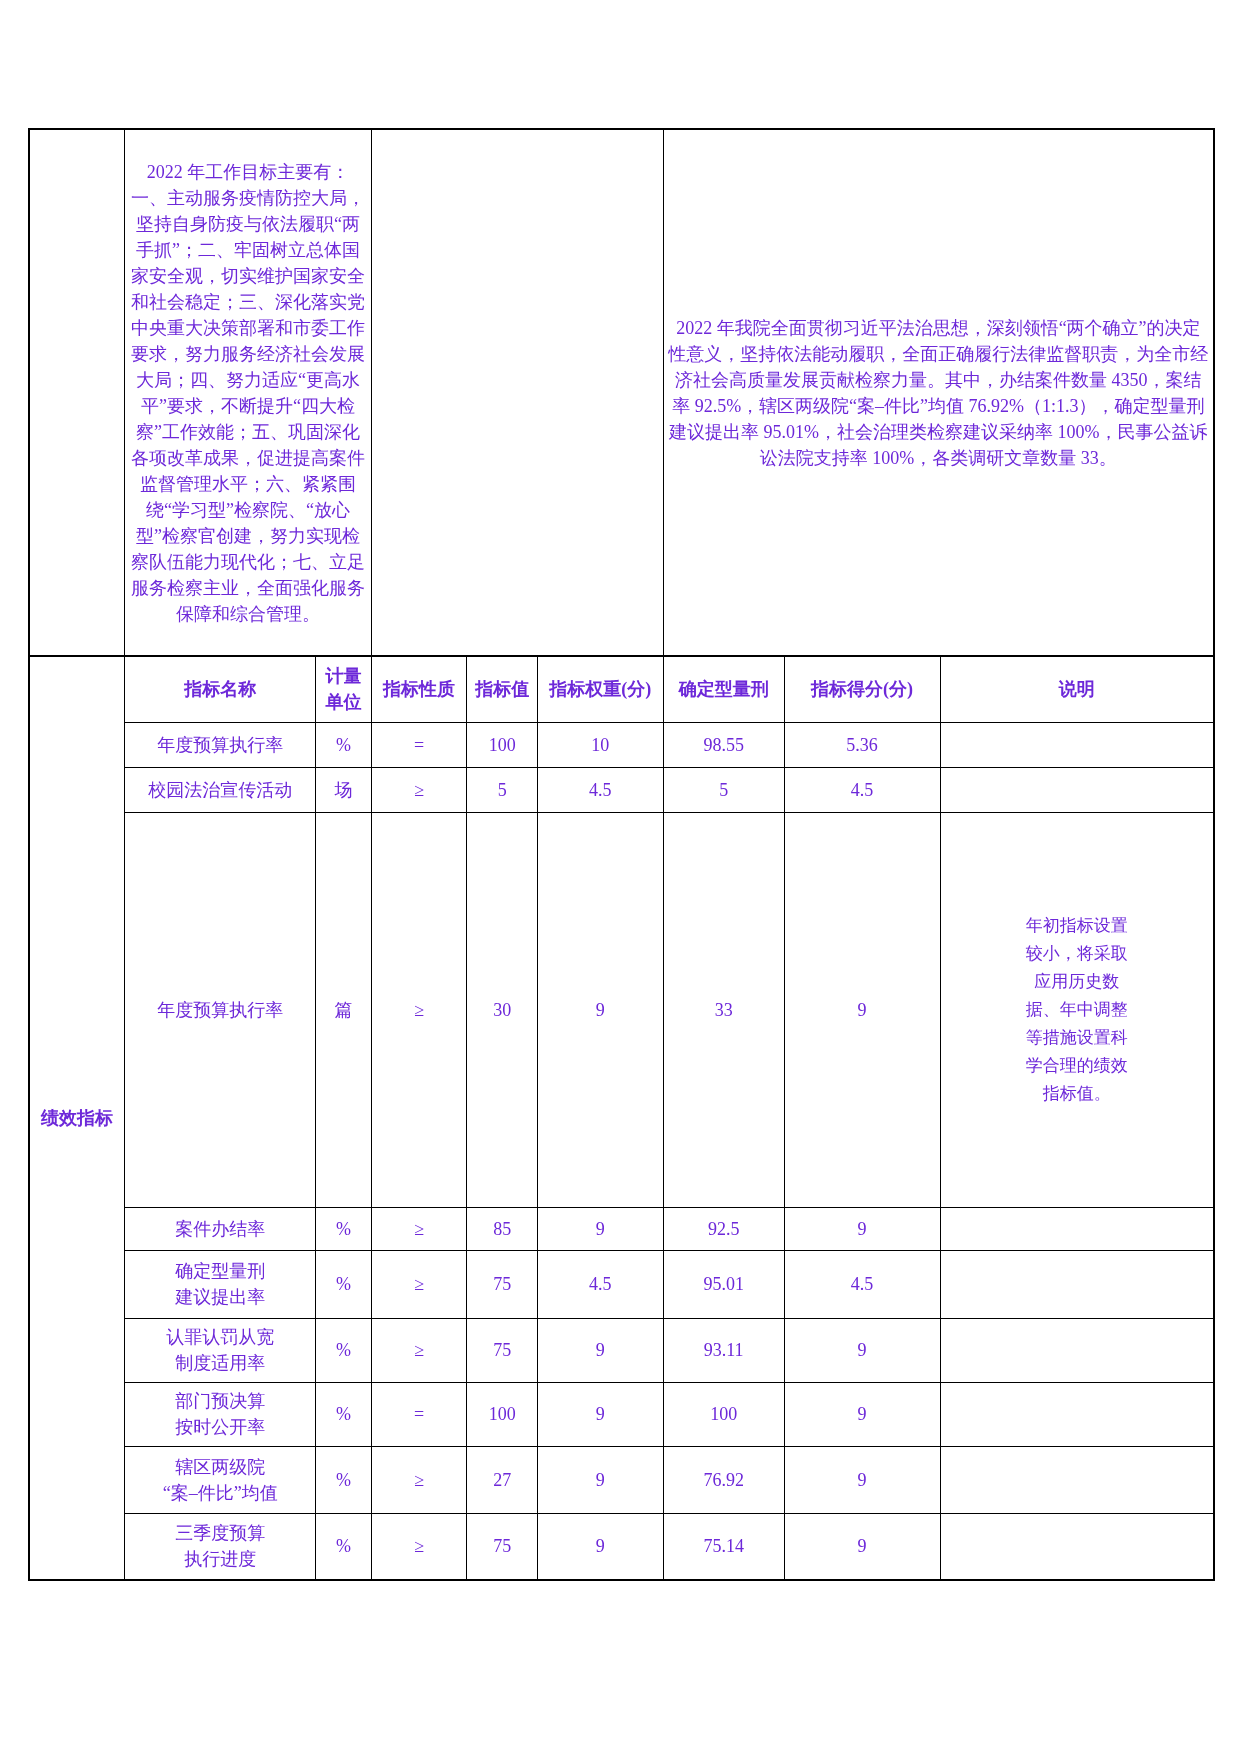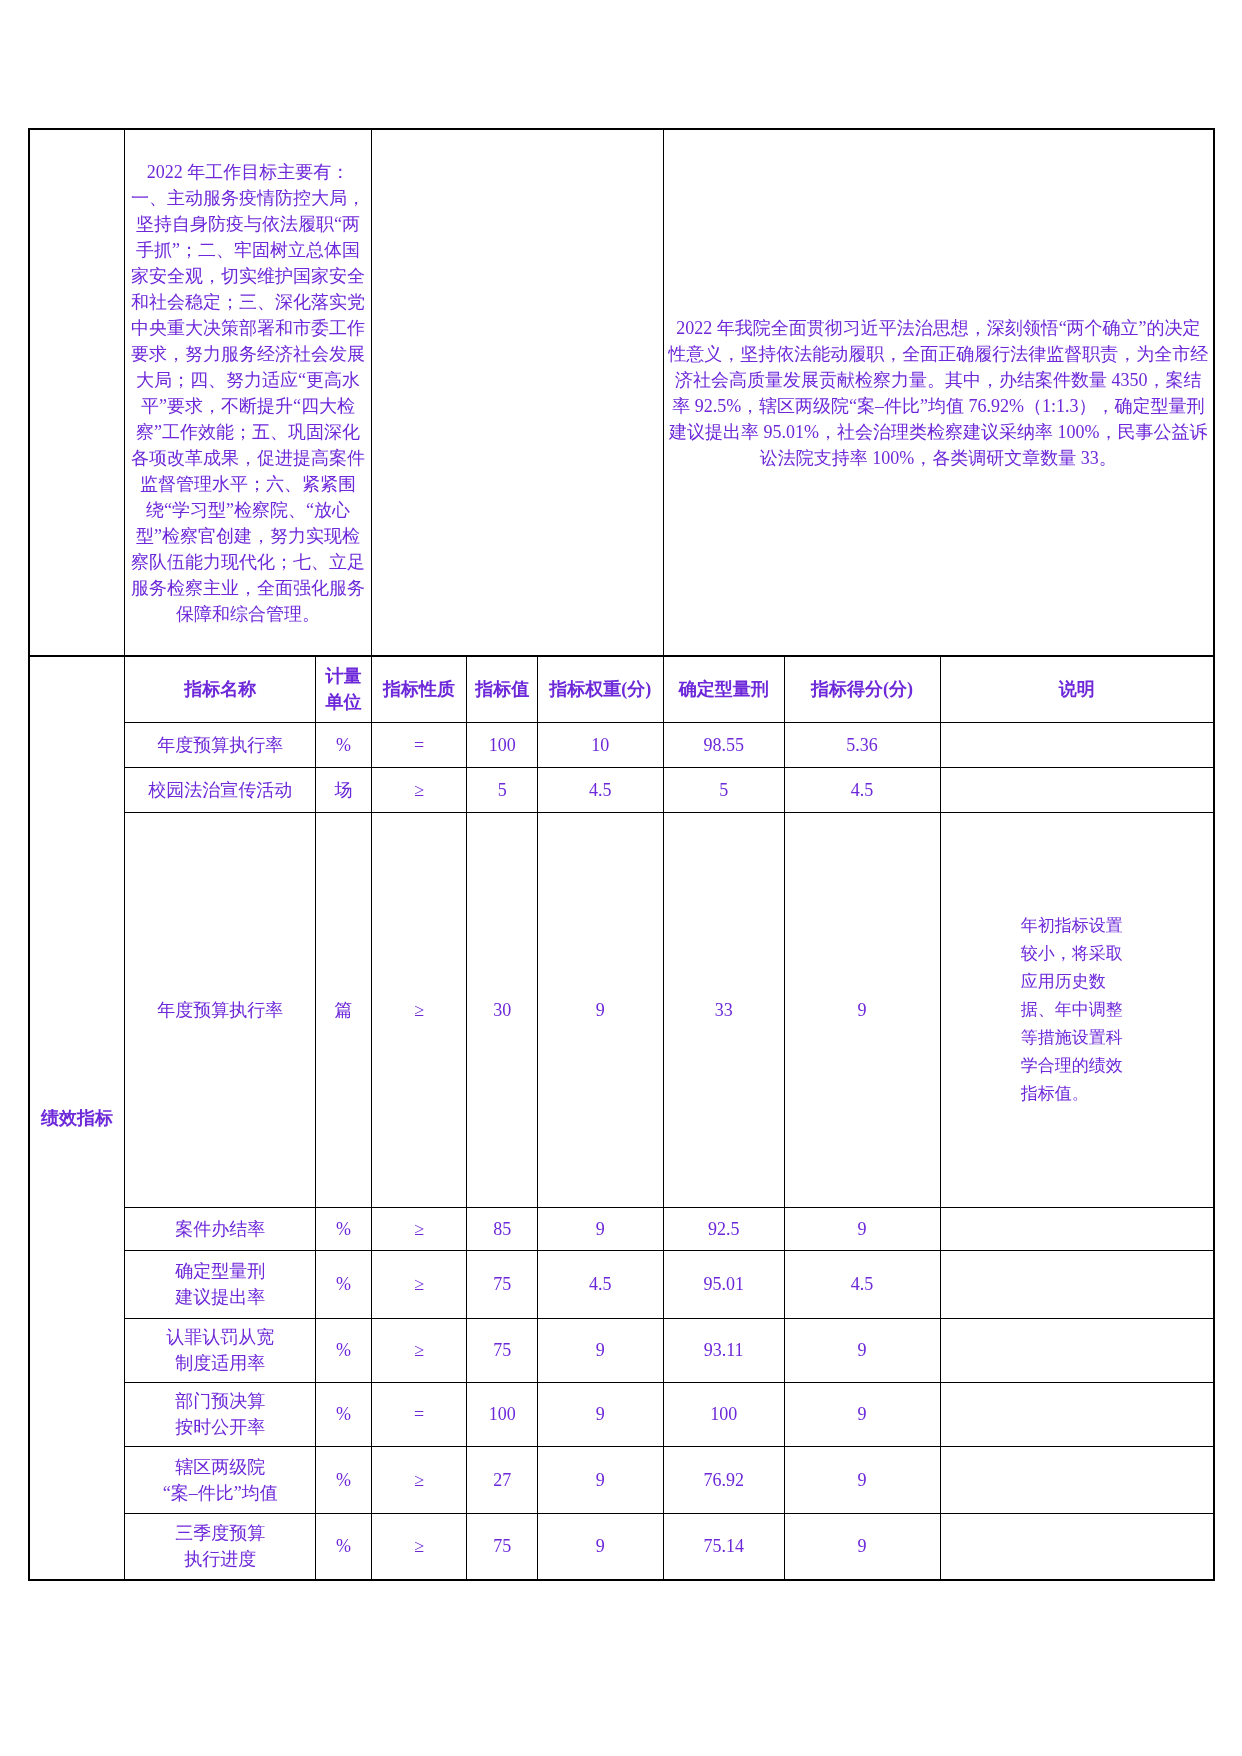--- a/index.html
+++ b/index.html
@@ -52,21 +52,21 @@
     white-space: pre-line;
     line-height: 30px;
   }
   td.section-label {
     font-weight: 700;
     font-size: 19px;
   }
   .note-text {
     max-width: 112px;
     margin: 0 auto;
-    text-align: left;
+    text-align: center;
     line-height: 28px;
     font-size: 17px;
   }
 </style>
 </head>
 <body>
 
 <div class="page">
   <table class="doc-table">
     <colgroup>

